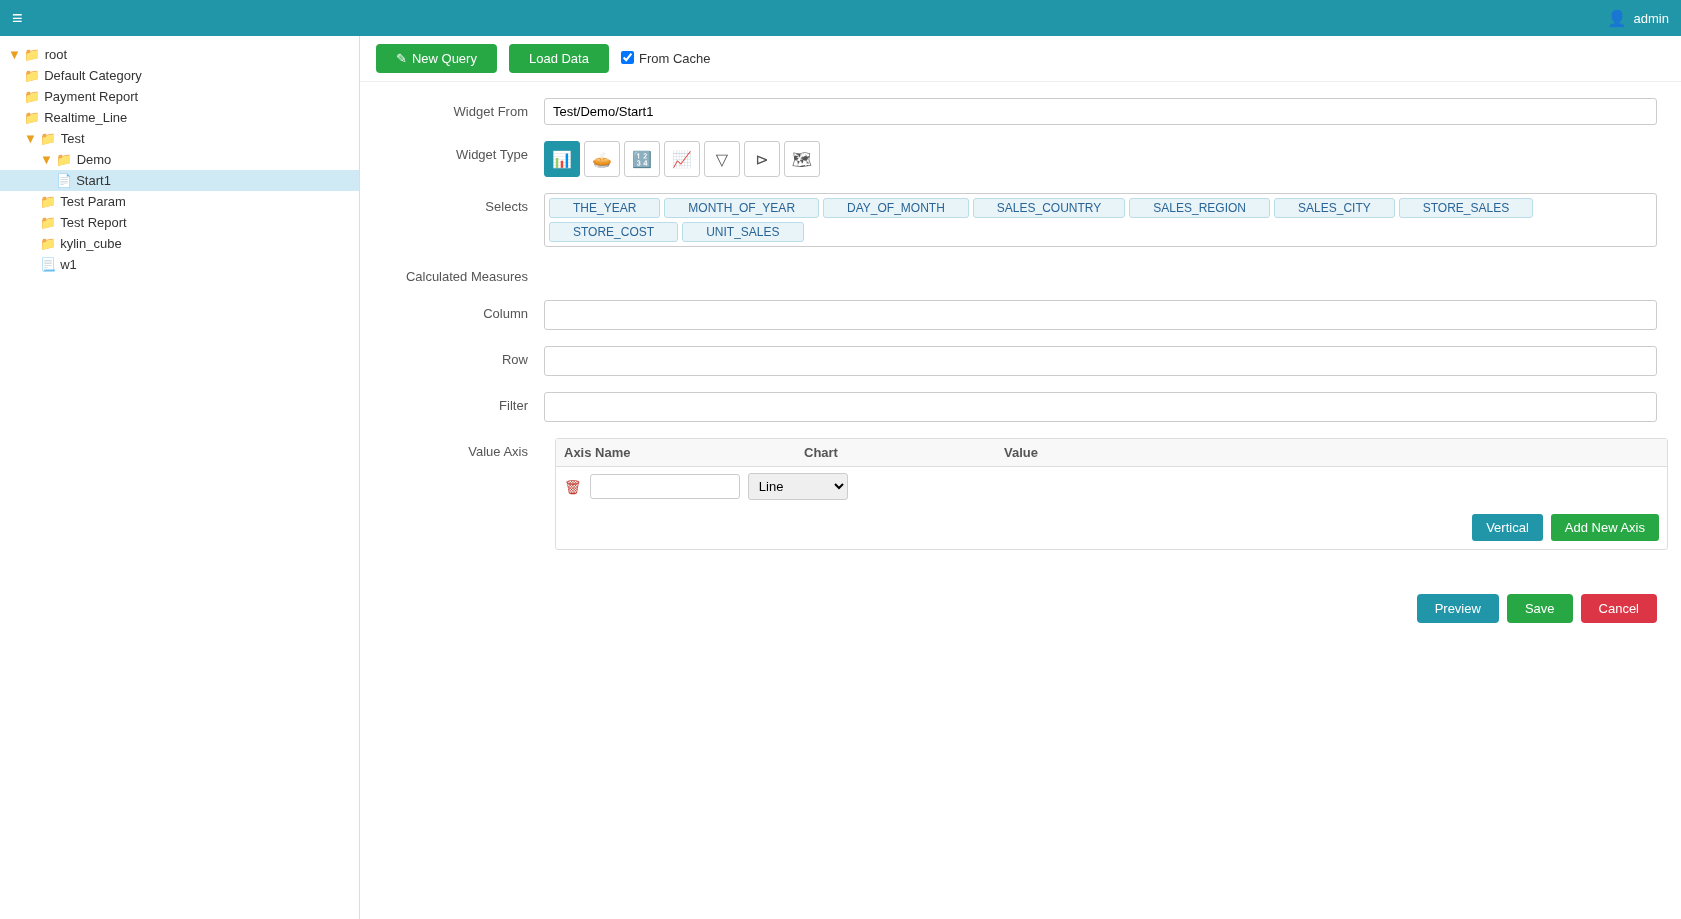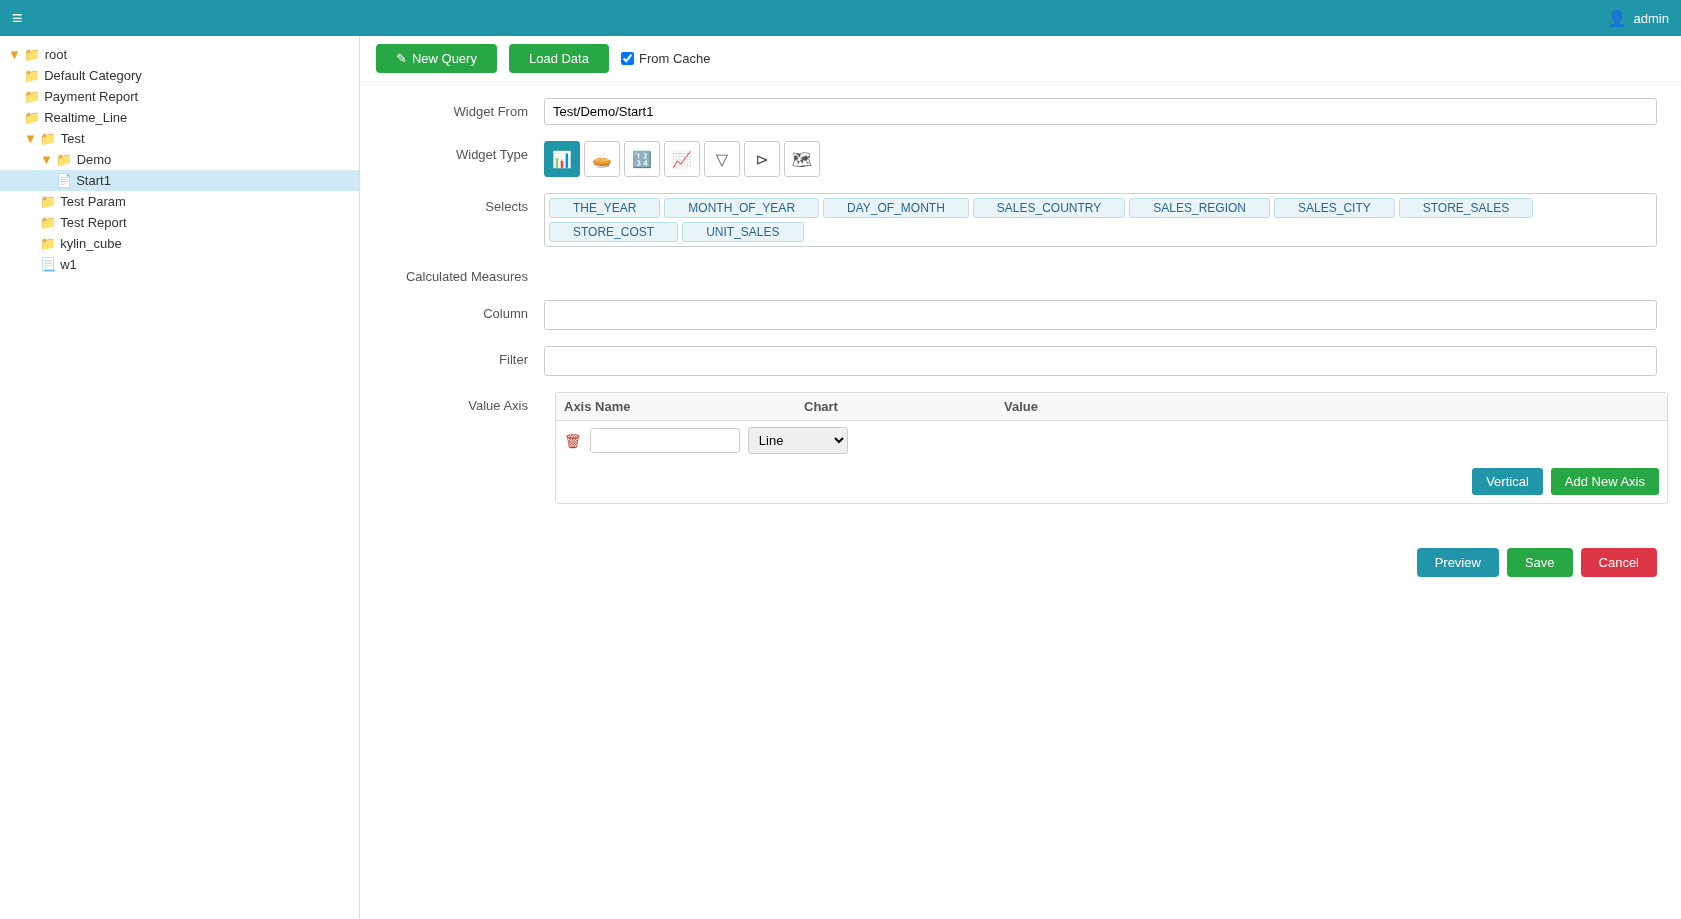--- a/index.html
+++ b/index.html
@@ -75,21 +75,21 @@
       border-radius: 4px;
       cursor: pointer;
       font-size: 13px;
       display: flex;
       align-items: center;
       gap: 5px;
     }
 
     .from-cache {
       display: flex;
-      align-items: center;
+      align-items: flex-start;
       gap: 5px;
       font-size: 13px;
       color: #333;
     }
 
     
     .form-area {
       padding: 16px 24px;
     }
 
@@ -435,20 +435,26 @@
         <div class="form-label">Calculated Measures</div>
       </div>
 
       <div class="form-row">
         <div class="form-label">Column</div>
         <div class="form-control-area">
           <div class="empty-input"></div>
         </div>
       </div>
 
+      <div class="form-row">
+        <div class="form-label">Row</div>
+        <div class="form-control-area">
+          <div class="empty-input"></div>
+        </div>
+      </div>
 
       <div class="form-row">
         <div class="form-label">Filter</div>
         <div class="form-control-area">
           <div class="empty-input"></div>
         </div>
       </div>
 
       <div class="form-row">
         <div class="form-label">Value Axis</div>

